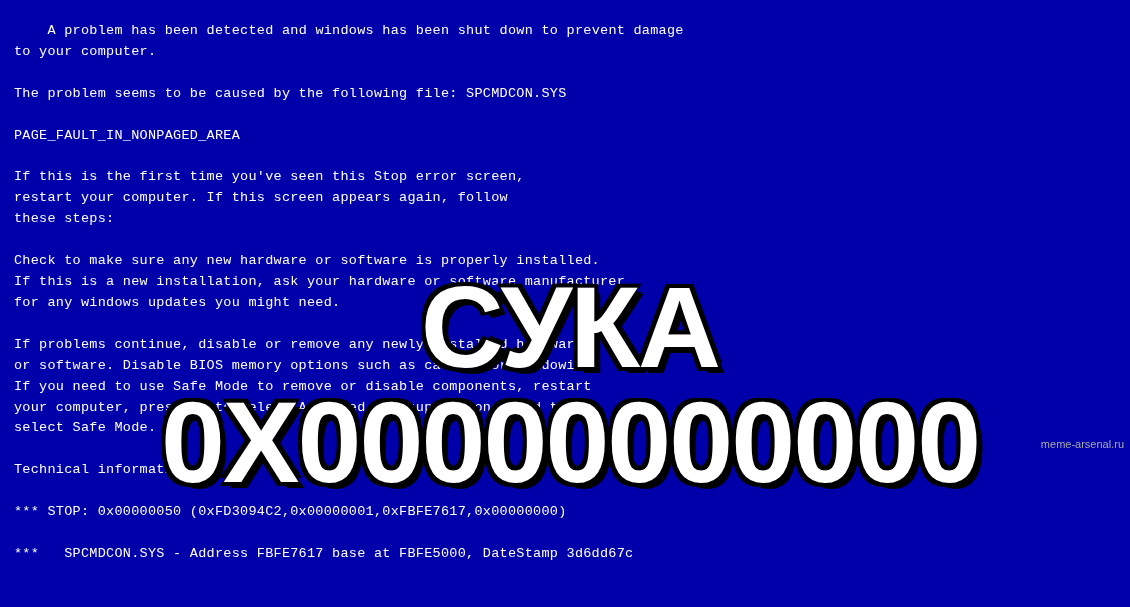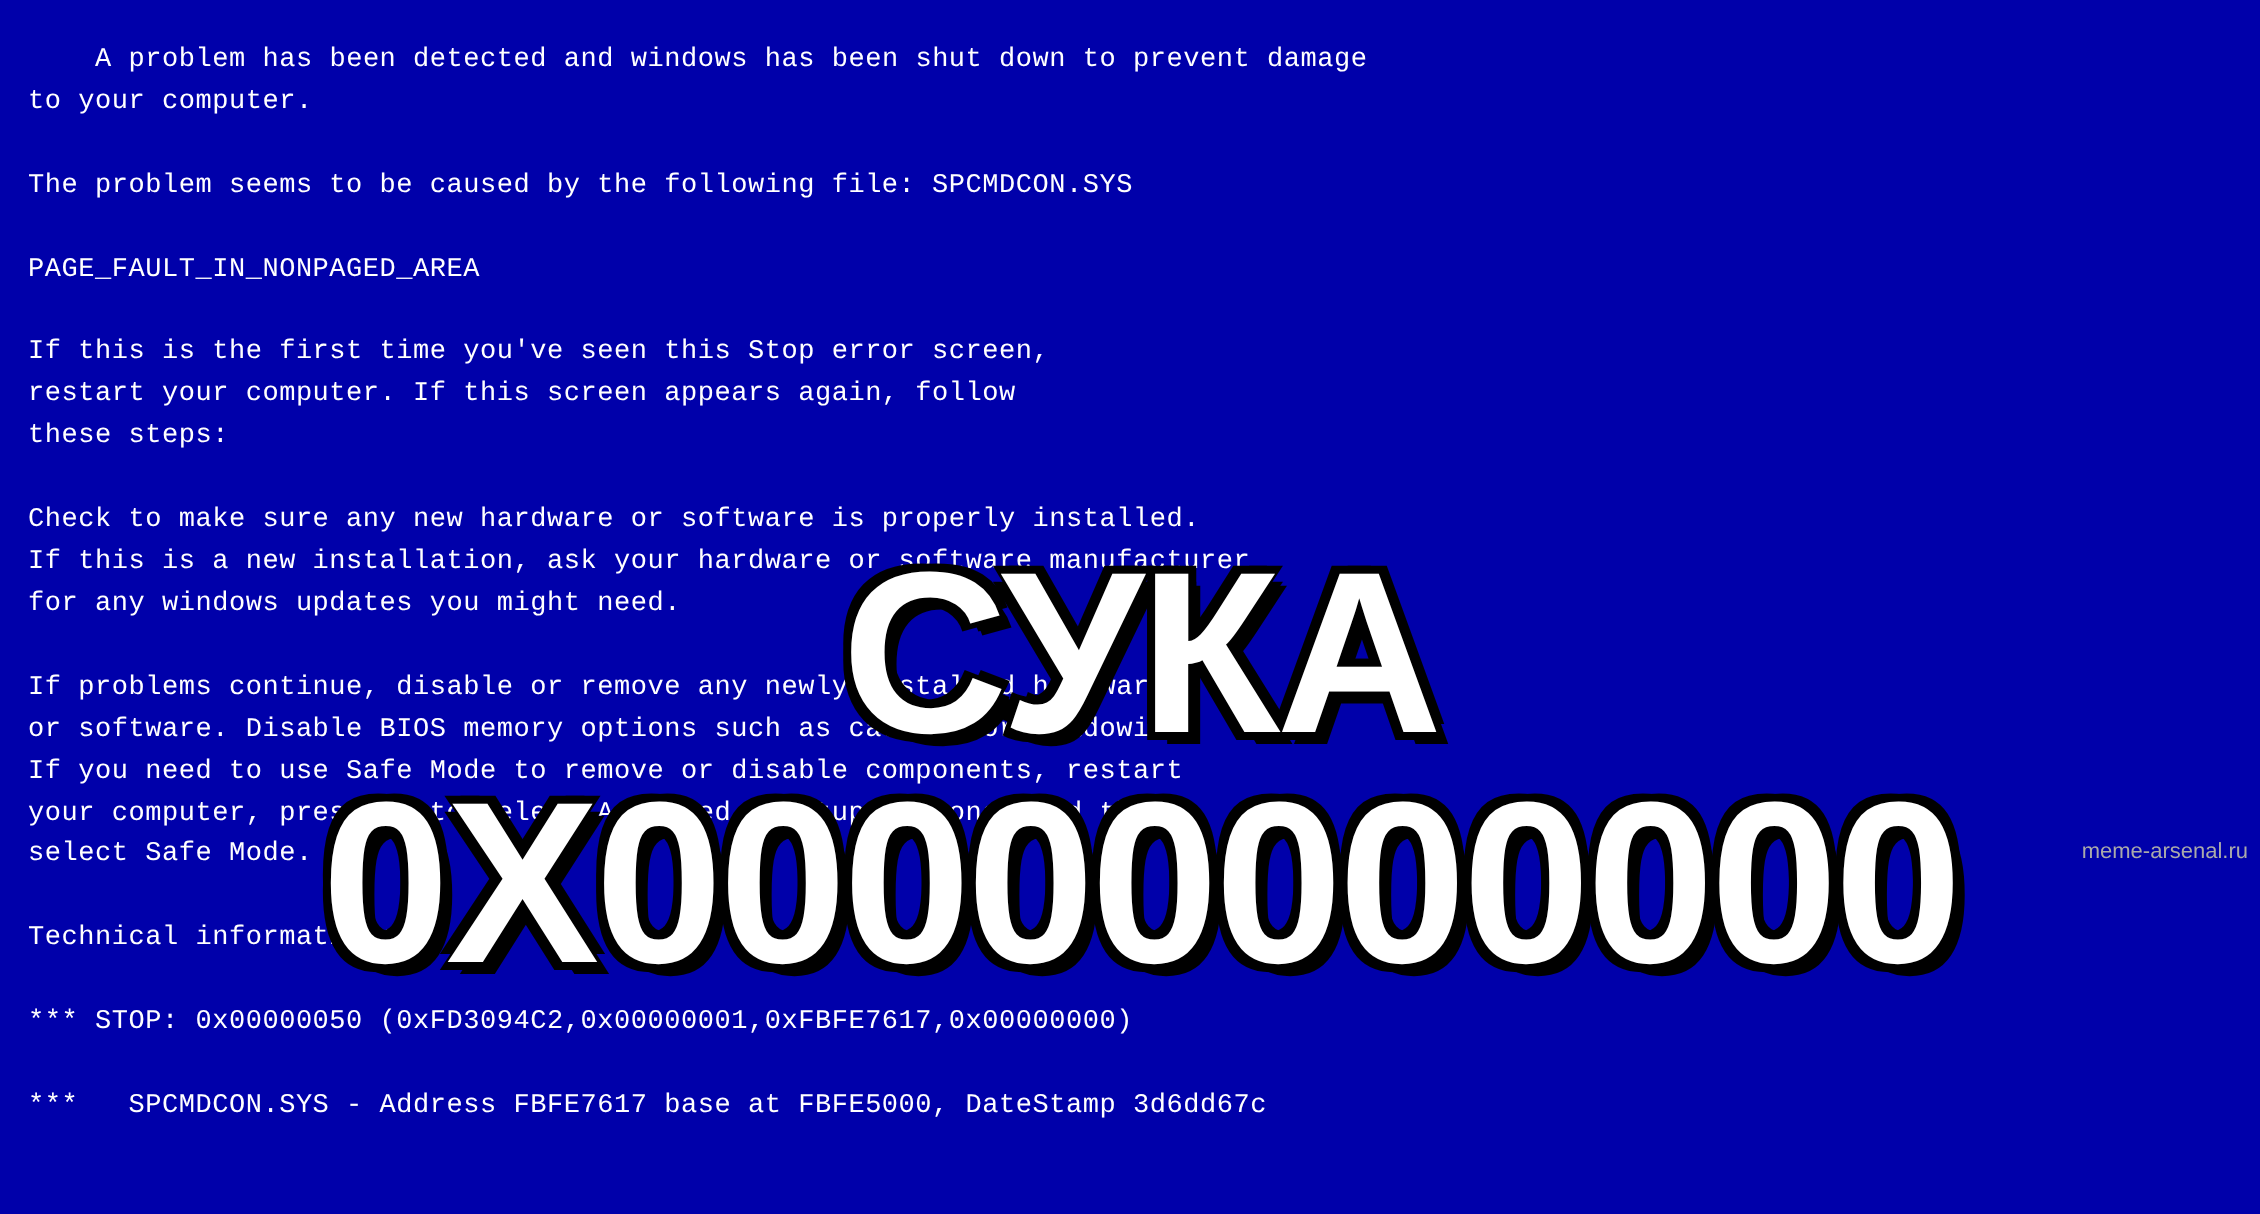--- a/index.html
+++ b/index.html
@@ -51,21 +51,21 @@
         6px 6px 0px #000000;
       text-align: center;
       padding-left: 10px;
       letter-spacing: -2px;
       line-height: 1;
       z-index: 10;
     }
 
     .watermark {
       position: absolute;
-      bottom: 22px;
+      bottom: 4px;
       right: 6px;
       font-size: 11px;
       color: #AAAAAA;
       font-family: Arial, sans-serif;
     }
   </style>
 </head>
 <body>
 
 <div class="bsod-container">

